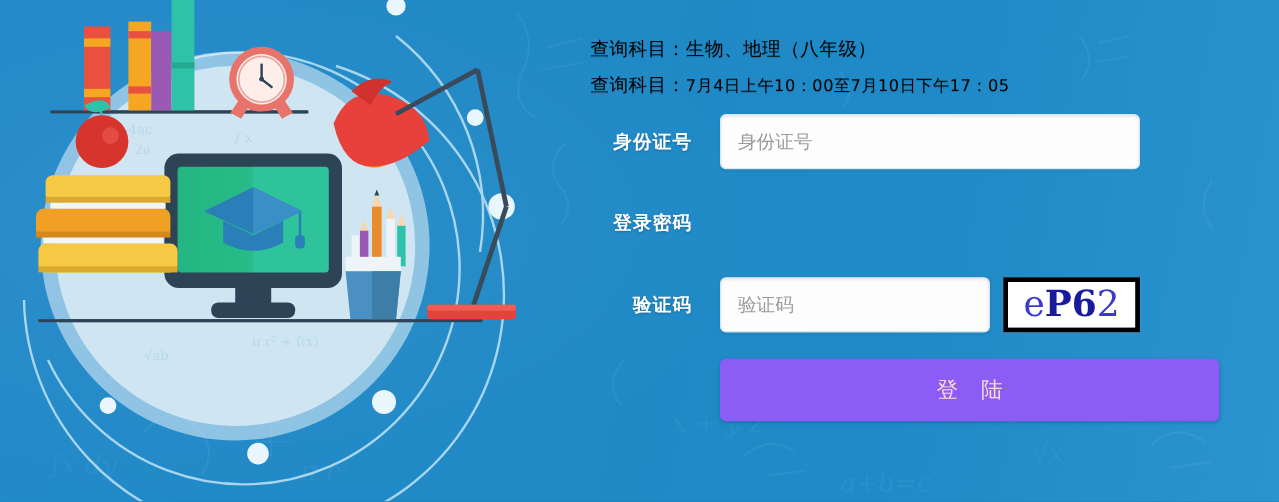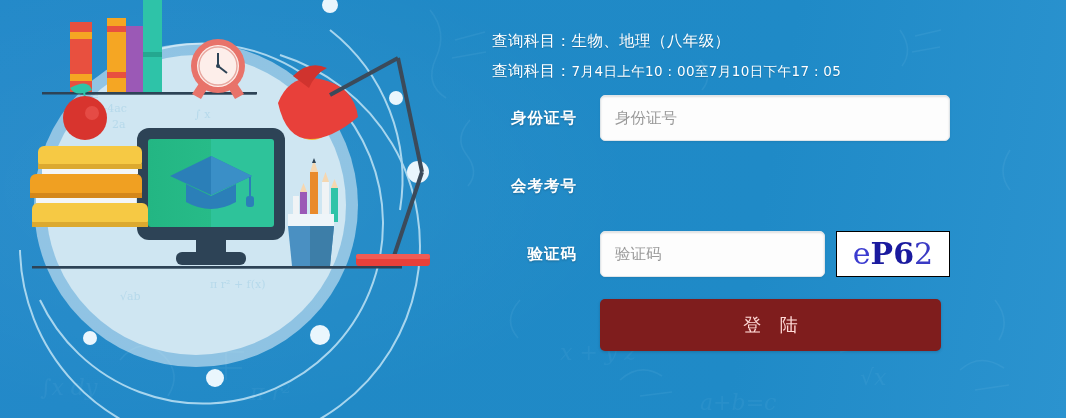--- a/index.html
+++ b/index.html
@@ -34,21 +34,21 @@
 
   
   .panel {
     position: absolute;
     left: 470px; top: 0;
     width: 596px; height: 418px;
   }
   .header-lines {
     position: absolute;
     left: 22px; top: 26px;
-    color: #ffffff;
+    color: #000000;
     text-shadow: 0 1px 1px rgba(0,0,0,0.18);
   }
   .hline {
     font-size: 15.5px;
     line-height: 30px;
     letter-spacing: 0.4px;
     white-space: nowrap;
   }
   .hline .num { font-size: 13.5px; }
 
@@ -94,21 +94,21 @@
     font-size: 15.5px;
     color: #3b3b3b;
   }
   .field input::placeholder { color: #9a9a9a; opacity: 1; }
 
   .captcha {
     position: absolute;
     left: 366px; top: 0;
     width: 114px; height: 46px;
     background: #ffffff;
-    border: 1px solid #000000;
+    border: 4px solid #000000;
     box-sizing: border-box;
     display: flex;
     align-items: center;
     justify-content: center;
     overflow: hidden;
     cursor: pointer;
   }
   .captcha .cap-text {
     font-family: "DejaVu Serif", "Liberation Serif", serif;
     font-size: 30px;
@@ -118,26 +118,26 @@
   }
   .cap-text .c1 { color: #3b3bd0; font-weight: normal; }
   .cap-text .c2 { color: #1a1a9e; font-weight: bold; }
   .cap-text .c3 { color: #1a1a9e; font-weight: bold; }
   .cap-text .c4 { color: #3a3ac4; font-weight: normal; }
 
   .btn-row { position: relative; height: 52px; margin-top: 12px; }
   .login-btn {
     position: absolute;
     left: 130px; top: 0;
-    width: 341px; height: 52px;
-    background: #7f1d1d;
+    width: 416px; height: 52px;
+    background: #8b5cf6;
     border: 0;
     border-radius: 5px;
     color: #ffd9d6;
-    font-family: Liberation Serif, serif;
+    font-family: Liberation Sans, sans-serif;
     font-size: 18px;
     letter-spacing: 7px;
     text-indent: 7px;
     cursor: pointer;
     box-shadow: 0 1px 3px rgba(0,0,0,0.18);
   }
 </style>
 </head>
 <body>
 
@@ -318,21 +318,21 @@
     <div class="form">
 
       <div class="row">
         <div class="label">身份证号</div>
         <div class="field">
           <input type="text" placeholder="身份证号" style="">
         </div>
       </div>
 
       <div class="row">
-        <div class="label">会考考号</div>
+        <div class="label">登录密码</div>
       </div>
 
       <div class="row">
         <div class="label">验证码</div>
         <div class="field short">
           <input type="text" placeholder="验证码" style="">
         </div>
         <div class="captcha">
           <span class="cap-text"><span class="c1">e</span><span class="c2">P</span><span class="c3">6</span><span class="c4">2</span></span>
         </div>

